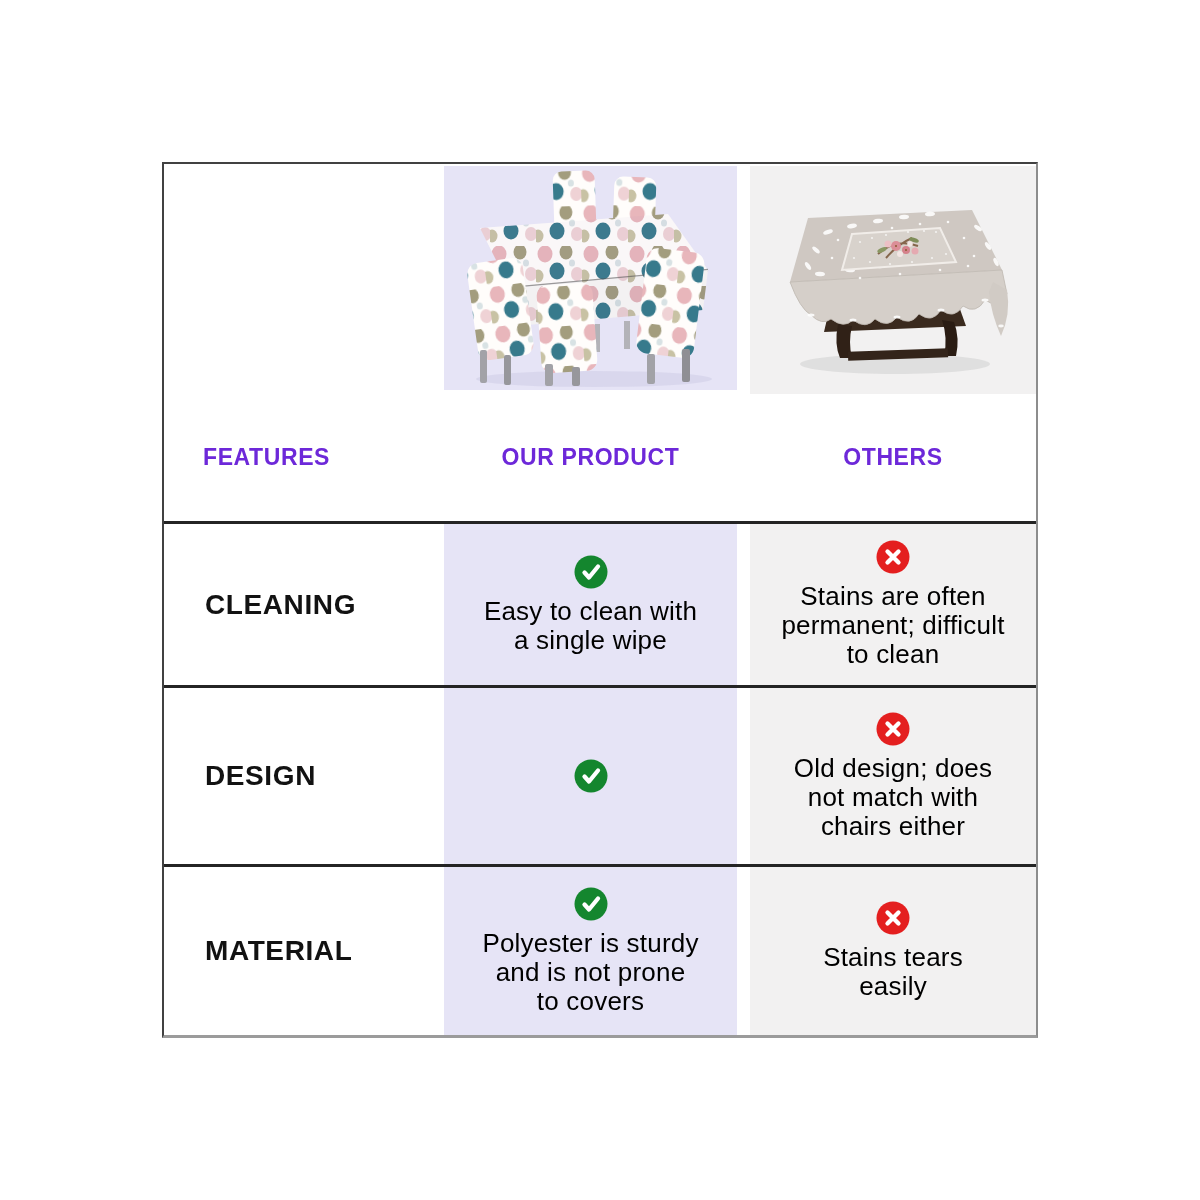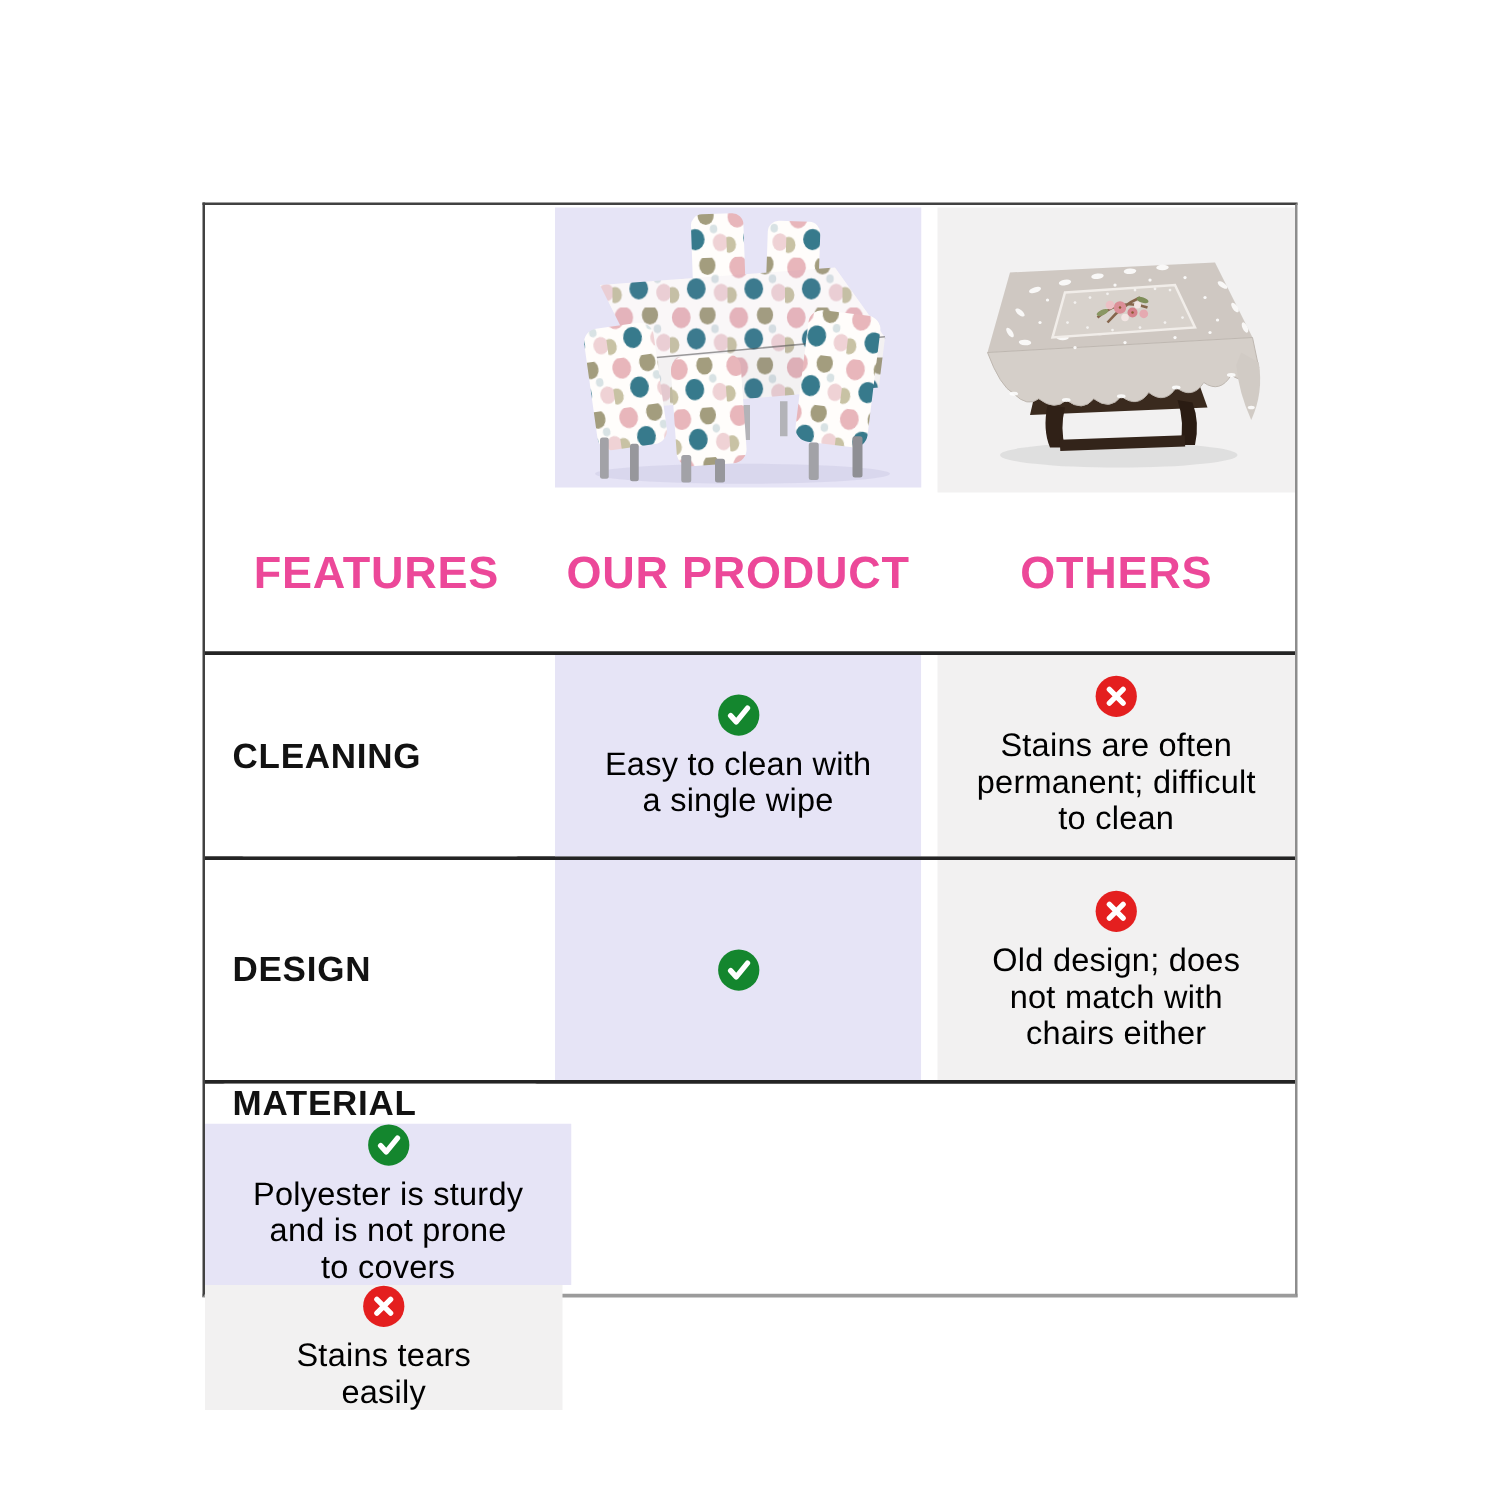--- a/index.html
+++ b/index.html
@@ -13,33 +13,33 @@
     border-right:2px solid #8d8d8d;border-bottom:3px solid #9b9b9b;
     background:#ffffff;
   }
   
   .band-header{position:relative;width:872px;height:357px;}
   .img-cell{position:absolute;top:2px;overflow:hidden;}
   .img-cell.ours{left:280px;width:293px;height:224px;background:#e6e4f6;}
   .img-cell.others{left:586px;width:286px;height:228px;background:#f2f1f1;}
   .hlabel{
     position:absolute;top:230px;height:127px;display:flex;align-items:center;
-    font-size:36px;font-weight:700;letter-spacing:.6px;color:#ec4899;
+    font-size:23px;font-weight:700;letter-spacing:.6px;color:#6d28d9;
   }
   .hlabel.features{left:0;width:280px;padding-left:39px;box-sizing:border-box;}
   .hlabel.ours{left:280px;width:293px;justify-content:center;}
   .hlabel.others{left:586px;width:286px;justify-content:center;}
   
   .crow{display:flex;border-top:3px solid #242424;}
   .crow.r1{height:161px;}
   .crow.r2{height:176px;}
-  .crow.r3{height:168px;flex-direction:column;}
+  .crow.r3{height:168px;}
   .c-label{
-    width:280px;box-sizing:border-box;display:flex;align-items:center;padding-left:22px;
-    font-size:28px;font-weight:700;letter-spacing:.6px;color:#121212;background:#ffffff;border-radius:31px;
+    width:280px;box-sizing:border-box;display:flex;align-items:center;padding-left:41px;
+    font-size:28px;font-weight:700;letter-spacing:.6px;color:#121212;background:#ffffff;
   }
   .c-ours{width:293px;background:#e6e4f6;}
   .c-gap{width:13px;background:#ffffff;}
   .c-others{width:286px;background:#f2f1f1;}
   .cellflex{
     height:100%;display:flex;flex-direction:column;align-items:center;justify-content:center;
     gap:8px;text-align:center;
   }
   .tlines{font-size:26px;line-height:29px;letter-spacing:.2px;color:#000000;}
   .vicon{width:34px;height:34px;display:block;}

